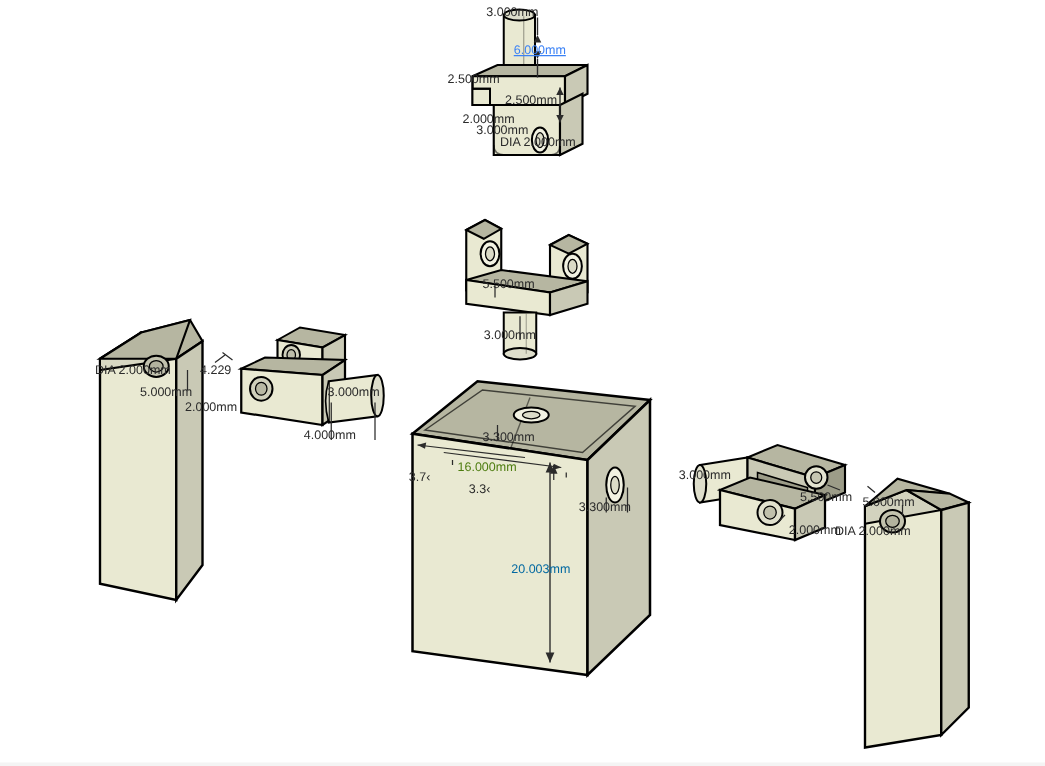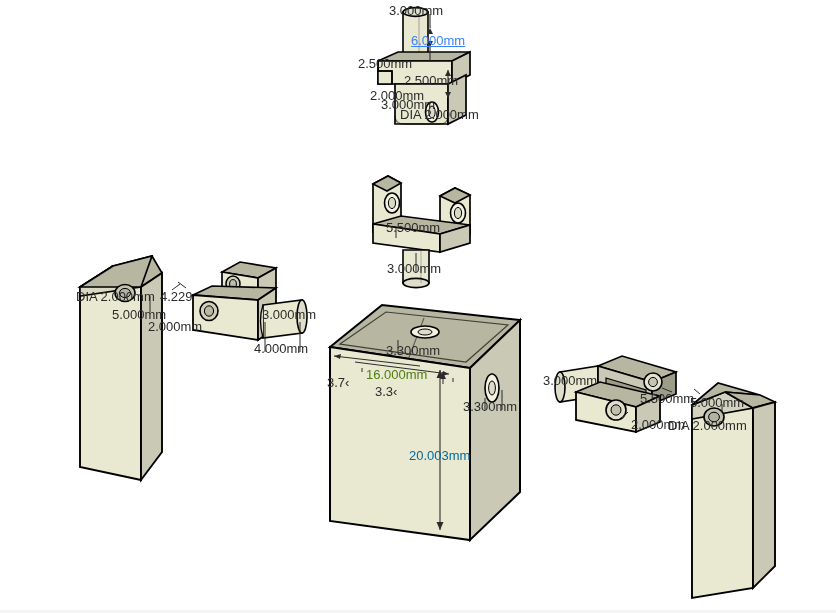--- a/index.html
+++ b/index.html
@@ -8,21 +8,21 @@
     width:836px;height:613px;overflow:hidden;background:#ffffff;
     font-family:"Liberation Sans","DejaVu Sans",sans-serif;
     position:relative;
   }
   #stage{position:absolute;left:0;top:0;width:836px;height:613px;}
   #stage svg{display:block;width:836px;height:613px;}
 
   .dim{
     position:absolute;
     color:#2b2b2b;
-    font-size:13px;
+    font-size:10px;
     line-height:14px;
     white-space:nowrap;
     font-family:"Liberation Sans","DejaVu Sans",sans-serif;
     letter-spacing:0px;
   }
   .bottom-band{
     position:absolute;left:0;bottom:0;width:836px;height:3px;
     background:#f4f4f4;
   }
 </style>
@@ -234,21 +234,21 @@
     <div class="dim" style="left: 370px; top: 89px; color: rgb(43, 43, 43);">2.000mm</div>
     <div class="dim" style="left: 381px; top: 98px; color: rgb(43, 43, 43);">3.000mm</div>
     <div class="dim" style="left: 400px; top: 108px; color: rgb(43, 43, 43);">DIA 2.000mm</div>
     <div class="dim" style="left: 386px; top: 221px; color: rgb(43, 43, 43);">5.500mm</div>
     <div class="dim" style="left: 387px; top: 262px; color: rgb(43, 43, 43);">3.000mm</div>
     <div class="dim" style="left: 76px; top: 290px; color: rgb(43, 43, 43);">DIA 2.000mm</div>
     <div class="dim" style="left: 160px; top: 290px; color: rgb(43, 43, 43);">4.229</div>
     <div class="dim" style="left: 112px; top: 308px; color: rgb(43, 43, 43);">5.000mm</div>
     <div class="dim" style="left: 148px; top: 320px; color: rgb(43, 43, 43);">2.000mm</div>
     <div class="dim" style="left: 262px; top: 308px; color: rgb(43, 43, 43);">3.000mm</div>
-    <div class="dim" style="left: 243px; top: 342px; color: rgb(43, 43, 43); margin-left: 11px;">4.000mm</div>
+    <div class="dim" style="left: 243px; top: 342px; color: rgb(43, 43, 43);">4.000mm</div>
     <div class="dim" style="left: 386px; top: 344px; color: rgb(43, 43, 43);">3.300mm</div>
     <div class="dim" style="left: 366px; top: 368px; color: #4d7c0f;">16.000mm</div>
     <div class="dim" style="left: 327px; top: 376px; color: rgb(43, 43, 43);">3.7‹</div>
     <div class="dim" style="left: 375px; top: 385px; color: rgb(43, 43, 43);">3.3‹</div>
     <div class="dim" style="left: 463px; top: 400px; color: rgb(43, 43, 43);">3.300mm</div>
     <div class="dim" style="left: 409px; top: 449px; color: #0369a1;">20.003mm</div>
     <div class="dim" style="left: 543px; top: 374px; color: rgb(43, 43, 43);">3.000mm</div>
     <div class="dim" style="left: 640px; top: 392px; color: rgb(43, 43, 43);">5.500mm</div>
     <div class="dim" style="left: 631px; top: 418px; color: rgb(43, 43, 43);">2.000mm</div>
     <div class="dim" style="left: 690px; top: 396px; color: rgb(43, 43, 43);">5.000mm</div>

